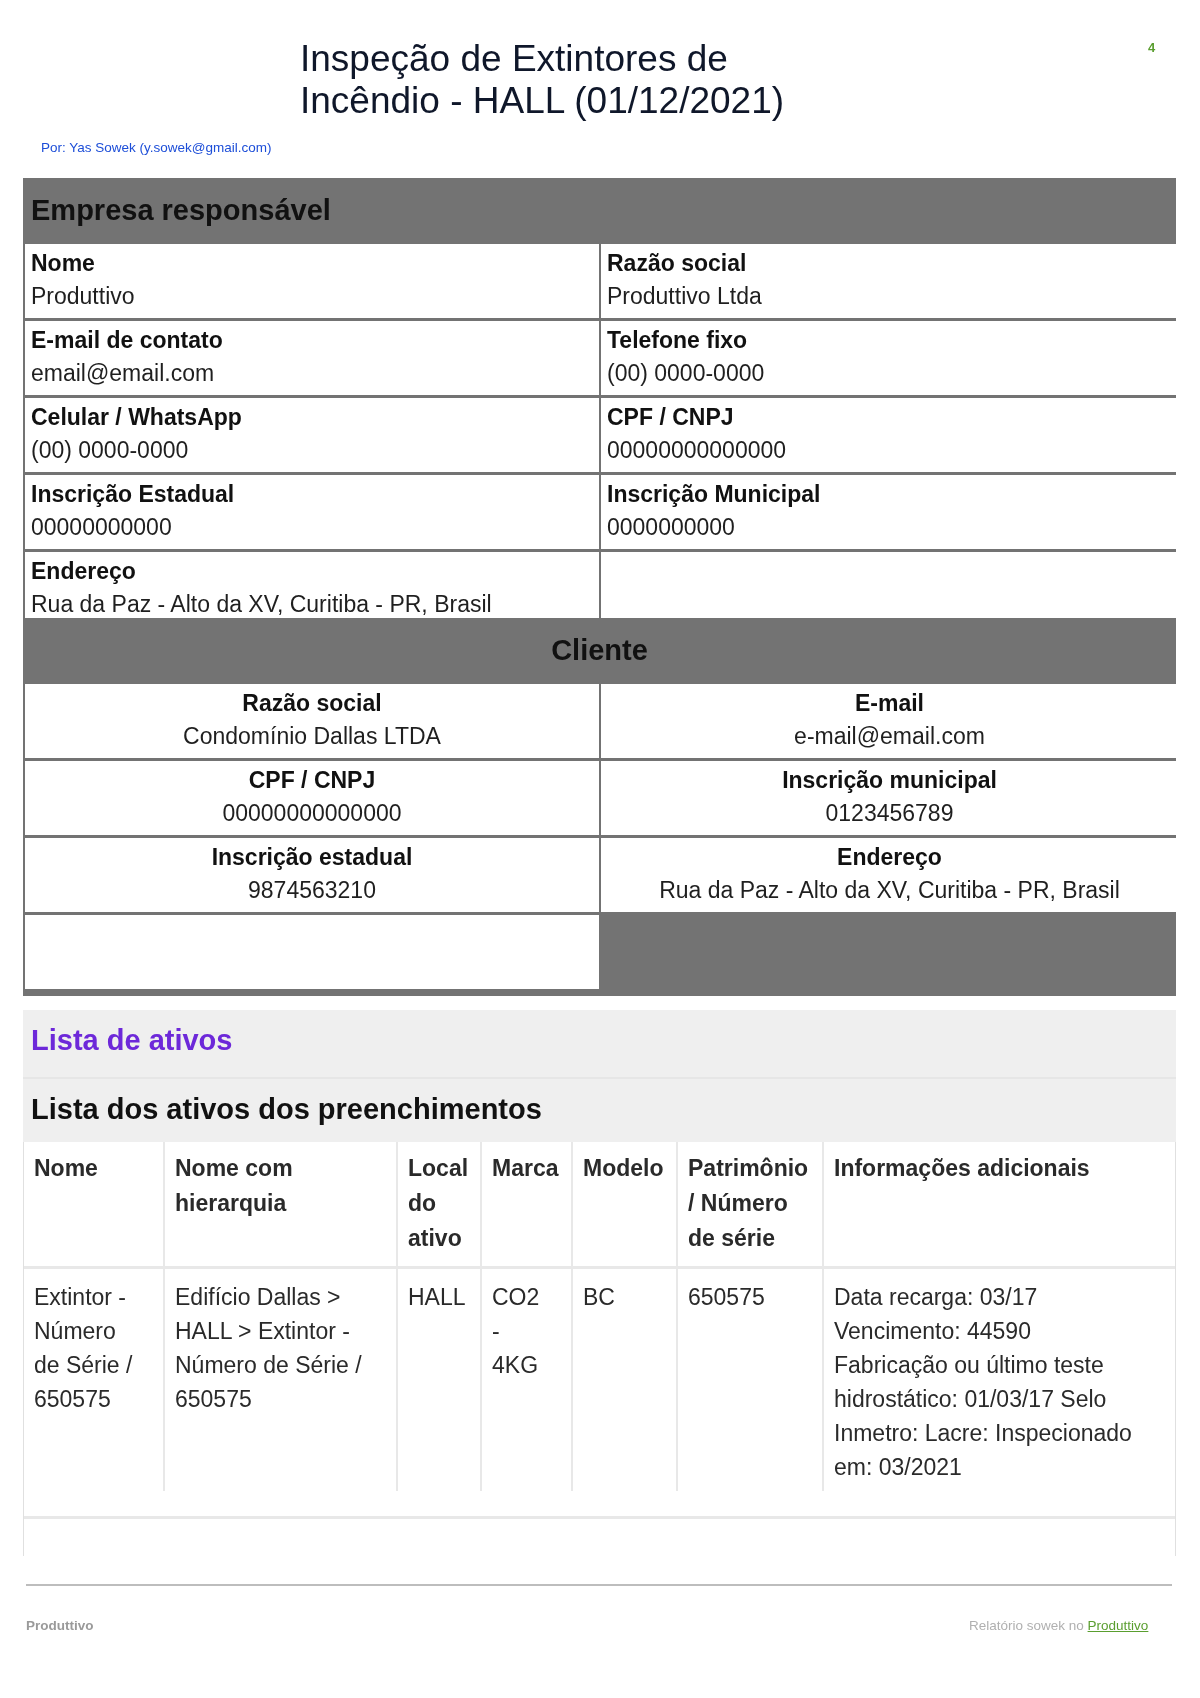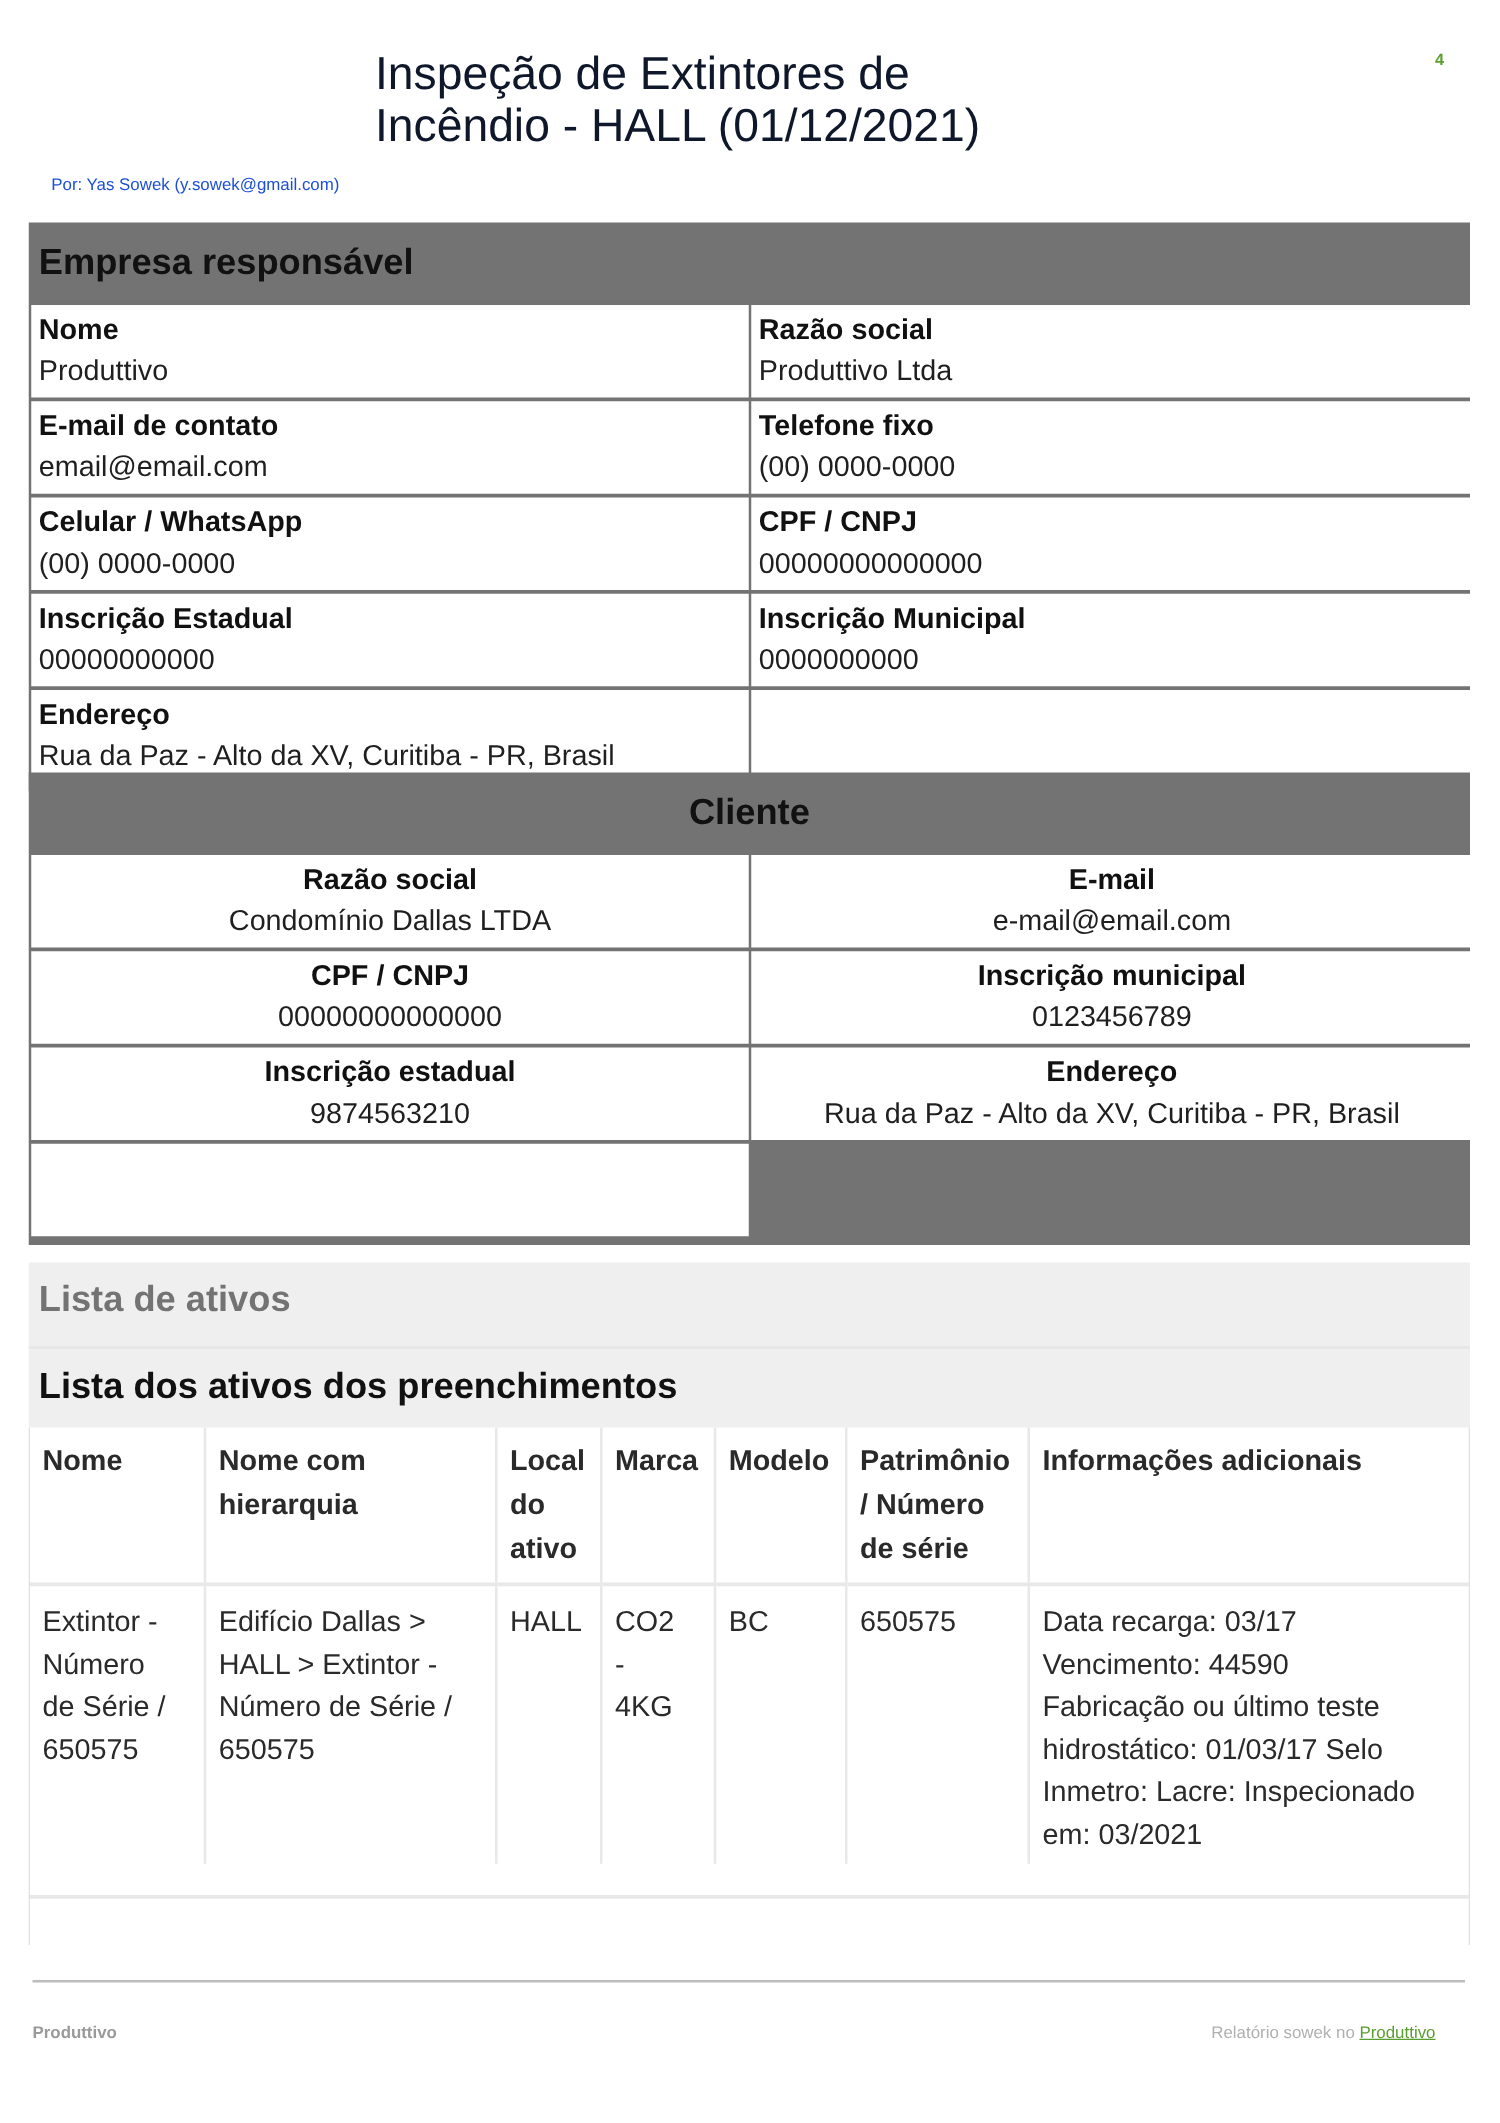--- a/index.html
+++ b/index.html
@@ -19,21 +19,21 @@
 
   .field-grid { display: grid; grid-template-columns: 574px 577px; gap: 3px 2px; padding: 0 2px 0 2px; }
   .field { background: #fff; height: 74px; padding: 4px 6px 0 6px; }
   .field-label { font-size: 23px; font-weight: bold; line-height: 30px; color: #111; }
   .field-value { font-size: 23px; line-height: 36px; color: #1f1f1f; }
   .field-value.link { color: #2d78a8; cursor: pointer; }
   .field.empty { }
 
   
   .assets-box { position: absolute; left: 23px; top: 1010px; width: 1153px; height: 546px; background: #efefef; }
-  .assets-head { height: 66px; padding: 14px 8px 0 8px; font-size: 29px; font-weight: bold; color: #737373; }
+  .assets-head { height: 66px; padding: 14px 8px 0 8px; font-size: 29px; font-weight: bold; color: #6d28d9; }
   .assets-sub { position: absolute; top: 67px; left: 0; right: 0; height: 64px; padding: 14px 8px 0 8px; font-size: 29px; font-weight: bold; color: #111; border-top: 2px solid #e6e6e6; }
   .table-wrap { position: absolute; top: 132px; left: 0; right: 0; bottom: 0; background: #fff; border-left: 1px solid #e0e0e0; border-right: 1px solid #e0e0e0; }
   table.assets { border-collapse: collapse; width: 1151px; table-layout: fixed; }
   table.assets th { text-align: left; vertical-align: top; font-size: 23px; font-weight: bold; line-height: 35px; color: #2a2a2a; padding: 9px 8px 0 10px; height: 125px; border-right: 2px solid #e8e8e8; border-bottom: 3px solid #e8e8e8; }
   table.assets td { text-align: left; vertical-align: top; font-size: 23px; line-height: 34px; color: #2a2a2a; padding: 11px 24px 0 10px; height: 224px; border-right: 2px solid #e8e8e8; }
   table.assets th:last-child, table.assets td:last-child { border-right: none; }
   .table-tail { position: absolute; left: 0; right: 0; top: 374px; height: 3px; background: #e8e8e8; }
 
   .footer-rule { position: absolute; left: 26px; width: 1146px; top: 1584px; height: 2px; background: #bdbdbd; }
   .footer-left { position: absolute; left: 26px; top: 1618px; font-size: 13.5px; font-weight: bold; color: #9a9a9a; }

